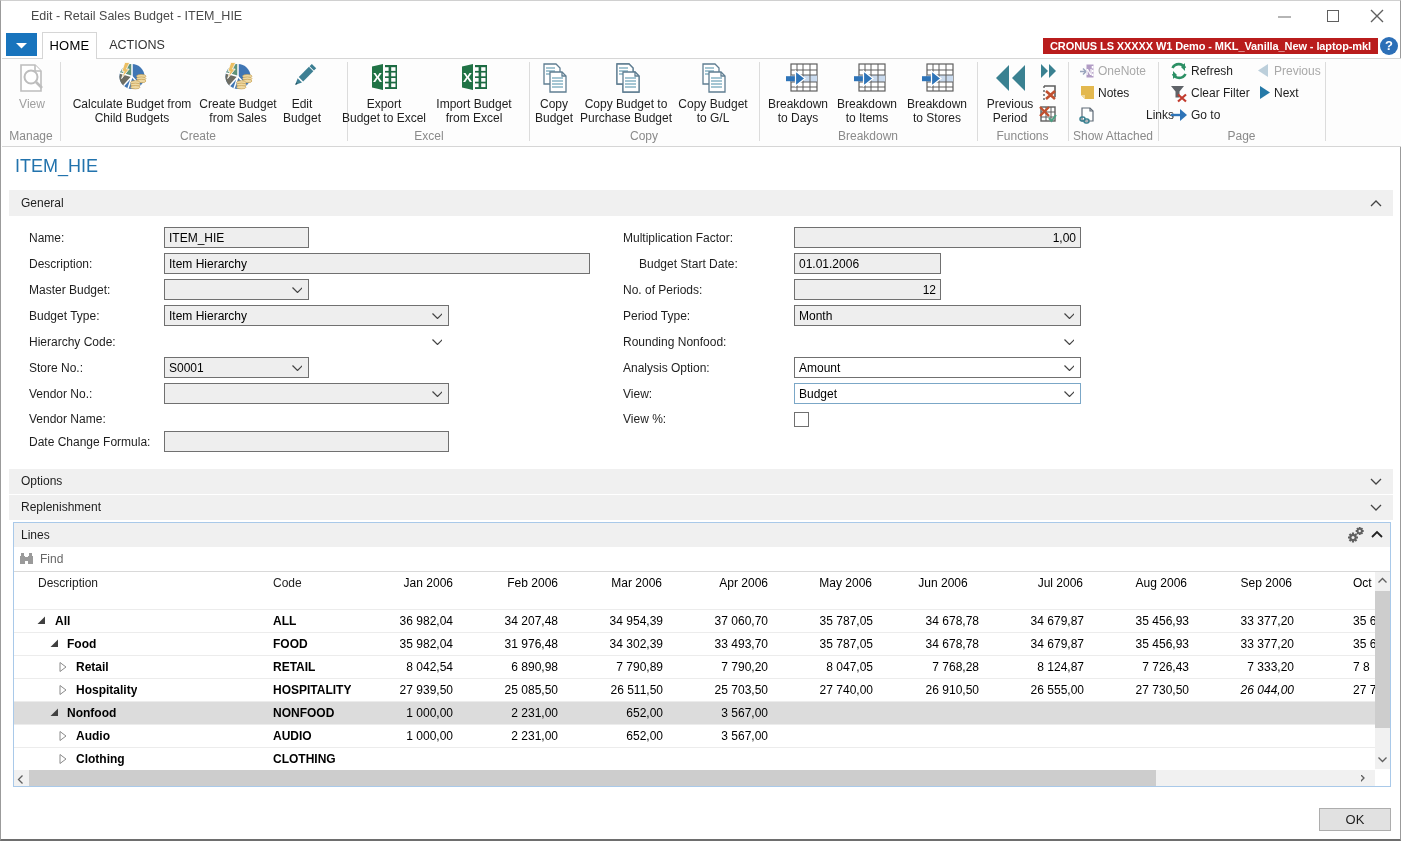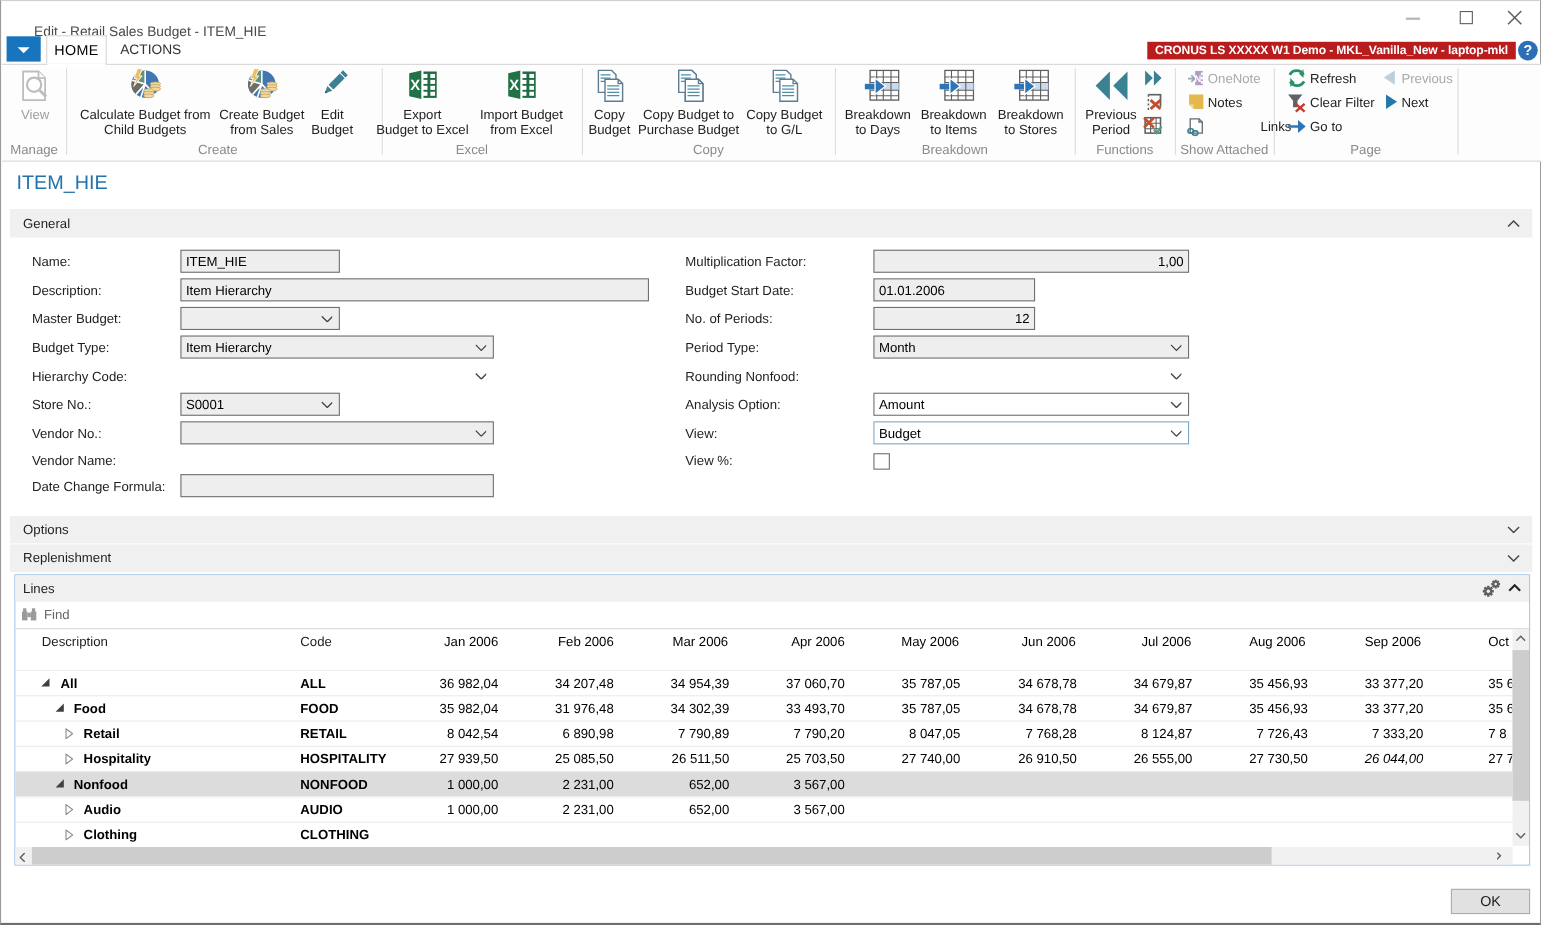--- a/index.html
+++ b/index.html
@@ -24,21 +24,21 @@
   font-size:12px; color:#1e1e1e; padding:5px 0 0 12px; }
 .cell { position:absolute; font-size:12px; white-space:nowrap; overflow:hidden; }
 .cellr { text-align:right; }
 .rowline { position:absolute; left:13px; height:1px; background:#ececec; }
 </style>
 </head>
 <body>
 <div id="win">
 
 
-<div class="abs" style="left:30px; top:21px; font-size:12.5px; color:#4a4a4a;">Edit - Retail Sales Budget - ITEM_HIE</div>
+<div class="abs" style="left:30px; top:8px; font-size:12.5px; color:#4a4a4a;">Edit - Retail Sales Budget - ITEM_HIE</div>
 
 <div class="abs" style="left:1277px; top:15px; width:13px; height:2px; background:#b5b5b5;"></div>
 <div class="abs" style="left:1326px; top:9px; width:12px; height:12px; border:1px solid #5f5f5f;"></div>
 <svg class="abs" style="left:1369px; top:8px;" width="14" height="14">
  <path d="M1,1 L13,13 M13,1 L1,13" stroke="#5f5f5f" stroke-width="1.4" fill="none"></path>
 </svg>
 
 
 <div class="abs" style="left:5px; top:32px; width:31px; height:23px; background:#1874bd;"></div>
 <svg class="abs" style="left:14px; top:41px;" width="13" height="7">
@@ -323,21 +323,21 @@
 <div class="inp" style="left:163px; top:226px; width:145px;">ITEM_HIE</div>
 <div class="inp" style="left:163px; top:252px; width:426px;">Item Hierarchy</div>
 <div class="inp" style="left:163px; top:278px; width:145px;"></div>
 <div class="inp" style="left:163px; top:304px; width:285px;">Item Hierarchy</div>
 <div class="inp" style="left:163px; top:356px; width:145px;">S0001</div>
 <div class="inp" style="left:163px; top:382px; width:285px;"></div>
 <div class="inp" style="left:163px; top:430px; width:285px;"></div>
 
 
 <div class="lbl" style="left:622px; top:230px;">Multiplication Factor:</div>
-<div class="lbl" style="left:622px; top:256px;">Budget Start Date:</div>
+<div class="lbl" style="left:638px; top:256px;">Budget Start Date:</div>
 <div class="lbl" style="left:622px; top:282px;">No. of Periods:</div>
 <div class="lbl" style="left:622px; top:308px;">Period Type:</div>
 <div class="lbl" style="left:622px; top:334px;">Rounding Nonfood:</div>
 <div class="lbl" style="left:622px; top:360px;">Analysis Option:</div>
 <div class="lbl" style="left:622px; top:386px;">View:</div>
 <div class="lbl" style="left:622px; top:411px;">View %:</div>
 
 
 <div class="inp num" style="left:793px; top:226px; width:287px;">1,00</div>
 <div class="inp" style="left:793px; top:252px; width:147px;">01.01.2006</div>
@@ -423,21 +423,21 @@
 <div class="abs" style="left:13px; top:570px; width:1376px; height:1px; background:#d9d9d9;"></div>
 
 
 <div class="cell" style="left:37px; top:575px; color:#1e1e1e;">Description</div>
 <div class="cell" style="left:272px; top:575px; color:#1e1e1e;">Code</div>
 <div class="cell cellr" style="left:382px; top:575px; width:70px;">Jan 2006</div>
 <div class="cell cellr" style="left:487px; top:575px; width:70px;">Feb 2006</div>
 <div class="cell cellr" style="left:591px; top:575px; width:70px;">Mar 2006</div>
 <div class="cell cellr" style="left:697px; top:575px; width:70px;">Apr 2006</div>
 <div class="cell cellr" style="left:801px; top:575px; width:70px;">May 2006</div>
-<div class="cell cellr" style="left:907px; top:575px; width:70px;">Jun 2006</div>
+<div class="cell cellr" style="left:907px; top:575px; width:70px;text-align:center;">Jun 2006</div>
 <div class="cell cellr" style="left:1012px; top:575px; width:70px;">Jul 2006</div>
 <div class="cell cellr" style="left:1116px; top:575px; width:70px;">Aug 2006</div>
 <div class="cell cellr" style="left:1221px; top:575px; width:70px;">Sep 2006</div>
 <div class="cell" style="left:1352px; top:575px; width:22px;">Oct 2</div>
 
 
 <div class="rowline" style="top:608px; width:1361px;"></div>
 <svg class="abs" style="left:36px; top:615px;" width="9" height="9">
       <polygon points="8,0.5 8,8 0.5,8" fill="#404040"></polygon>
     </svg>

